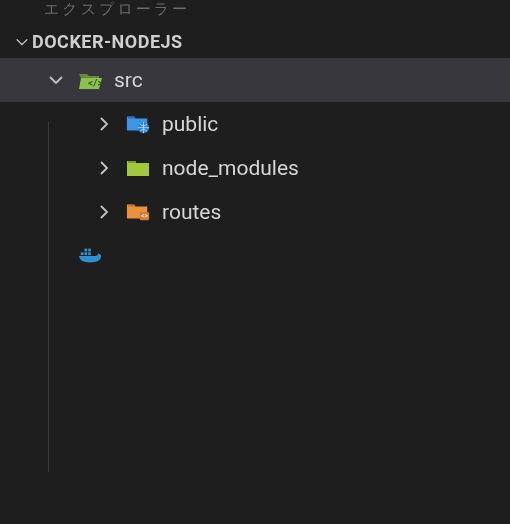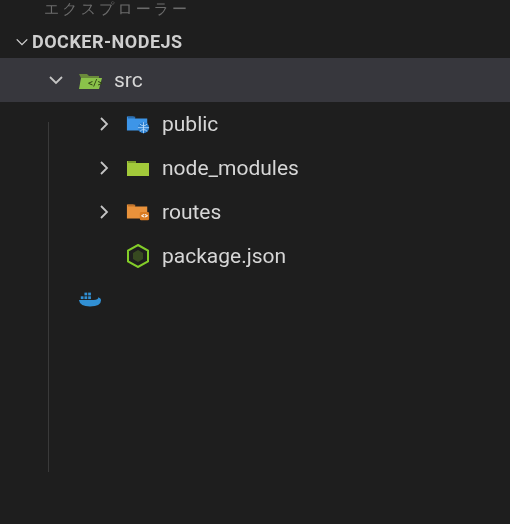--- a/index.html
+++ b/index.html
@@ -105,31 +105,20 @@
               <rect x="2" y="3" width="8" height="2" fill="#c2742a"></rect>
           <rect x="15" y="11" width="10" height="9" rx="1.5" fill="#d97b22"></rect>
           <text x="20" y="18" font-size="7" text-anchor="middle" fill="#fff" font-weight="700">&lt;&gt;</text>
         </svg>
       </span>
       <span class="label">routes</span>
     </div>
 
 
 
-    <div class="row">
-      <span class="indent" style="width:82px"></span>
-      <span class="twisty none"></span>
-      <span class="icon">
-        <svg width="22" height="24" viewBox="0 0 22 24">
-              <path d="M11 1 L21 6.5 V17.5 L11 23 L1 17.5 V6.5 Z" fill="none" stroke="#83cd29" stroke-width="2"></path>
-              <path d="M11 6 L16 9 V15 L11 18 L6 15 V9 Z" fill="#83cd29" opacity="0.25"></path>
-            </svg>
-      </span>
-      <span class="label">package.json</span>
-    </div>
 
     <div class="row">
       <span class="indent" style="width:34px"></span>
       <span class="twisty none"></span>
       <span class="icon">
         <svg width="26" height="20" viewBox="0 0 26 20">
           <rect x="3" y="6" width="3" height="3" fill="#3190d4"></rect>
               <rect x="7" y="6" width="3" height="3" fill="#3190d4"></rect>
               <rect x="11" y="6" width="3" height="3" fill="#3190d4"></rect>
           <rect x="7" y="2" width="3" height="3" fill="#3190d4"></rect>

